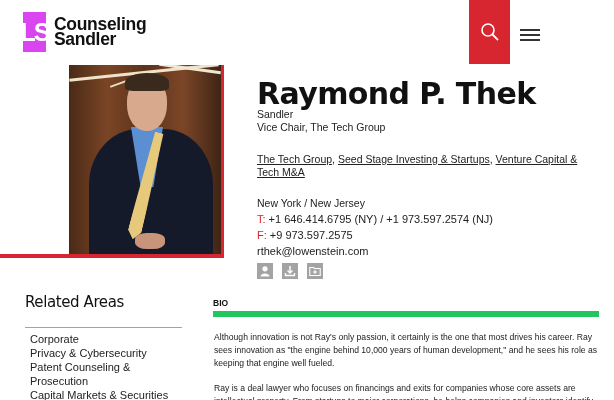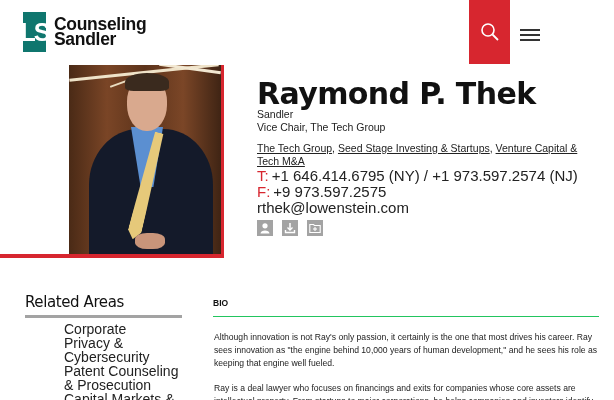--- a/index.html
+++ b/index.html
@@ -1,21 +1,21 @@
 <!DOCTYPE html>
 <html><head>
   <meta charset="utf-8">
   <style>
     * { box-sizing: border-box; margin: 0; padding: 0; }
     html, body { width: 614px; height: 400px; overflow: hidden; background: #ffffff; }
     body { font-family: "Liberation Sans", sans-serif; color: #1a1a1a; position: relative; }
 
     
     .logo { position: absolute; left: 23px; top: 12px; display: flex; align-items: center; text-decoration: none; }
-    .logo-mark { width: 23px; height: 40px; background: #0f766e; color: #fff; font-weight: bold; font-size: 25px; letter-spacing: -2px; display: flex; align-items: center; justify-content: center; font-family: "Liberation Sans", sans-serif; }
+    .logo-mark { width: 23px; height: 40px; background: #d946ef; color: #fff; font-weight: bold; font-size: 25px; letter-spacing: -2px; display: flex; align-items: center; justify-content: center; font-family: "Liberation Sans", sans-serif; }
     .logo-text { margin-left: 8px; font-weight: bold; font-size: 17.5px; line-height: 15px; color: #111; letter-spacing: -0.3px; }
     .search-btn { position: absolute; left: 469px; top: 0; width: 41px; height: 64px; background: #d7262f; display: flex; align-items: center; justify-content: center; cursor: pointer; }
     .menu-btn { position: absolute; left: 520px; top: 28px; width: 22px; height: 14px; cursor: pointer; }
     .menu-btn span { position: absolute; left: 0; width: 20px; height: 1.6px; background: #333; }
 
     
     .photo-frame { position: absolute; left: 0; top: 65px; width: 224px; height: 193px; border-right: 3px solid #d7262f; border-bottom: 4px solid #d7262f; }
     .photo { position: absolute; left: 69px; top: 0; width: 152px; height: 189px; overflow: hidden;
       background: linear-gradient(90deg, #4a2a16 0%, #7a4526 25%, #5c331b 50%, #7b4627 75%, #3f2414 100%); }
     .photo .light1 { position: absolute; left: 0; top: 6px; width: 150px; height: 3px; background: #efe3c9; transform: rotate(-6deg); }
@@ -25,36 +25,36 @@
     .photo .hair { position: absolute; left: 56px; top: 8px; width: 44px; height: 18px; border-radius: 50% 50% 20% 20%; background: #3a2a1e; }
     .photo .suit { position: absolute; left: 20px; top: 64px; width: 124px; height: 140px; border-radius: 40% 40% 0 0; background: #141a2a; }
     .photo .shirt { position: absolute; left: 62px; top: 62px; width: 32px; height: 60px; background: #5b8fd1; clip-path: polygon(0 0, 100% 0, 70% 100%, 30% 100%); }
     .photo .tie { position: absolute; left: 70px; top: 66px; width: 14px; height: 110px; background: #e6c97a; transform: rotate(14deg); clip-path: polygon(20% 0, 80% 0, 100% 92%, 50% 100%, 0 92%); }
     .photo .hands { position: absolute; left: 66px; top: 168px; width: 30px; height: 16px; border-radius: 40%; background: #c9957a; }
 
     
     .info { position: absolute; left: 257px; top: 80px; width: 340px; }
     .name { font-family: "DejaVu Sans", sans-serif; font-weight: bold; font-size: 30px; letter-spacing: -0.6px; color: #111; line-height: 28px; }
     .title-line { font-size: 10.5px; line-height: 13px; color: #222; }
-    .practices { margin-top: 8px; font-size: 10.5px; line-height: 13px; color: #222; }
+    .practices { margin-top: 19px; font-size: 10.5px; line-height: 13px; color: #222; }
     .practices a { color: #222; text-decoration: underline; }
     .location { margin-top: 16px; font-size: 10.5px; line-height: 16px; color: #222; }
-    .contact-row { font-size: 15px; line-height: 16px; color: #222; }
+    .contact-row { font-size: 11px; line-height: 16px; color: #222; }
     .contact-row .lbl { color: #d7262f; margin-right: 3px; }
     .actions { display: flex; gap: 9px; margin-top: 4px; }
     .action { width: 16px; height: 16px; background: #a3a3a3; display: flex; align-items: center; justify-content: center; cursor: pointer; }
 
     
     .related { position: absolute; left: 25px; top: 293px; width: 157px; }
-    .related h2 { font-family: "DejaVu Sans", sans-serif; font-weight: normal; font-size: 15px; color: #111; letter-spacing: -0.4px; padding-bottom: 4px; border-bottom: 3px solid #a3a3a3; }
+    .related h2 { font-family: "DejaVu Sans", sans-serif; font-weight: normal; font-size: 15px; color: #111; letter-spacing: -0.4px; padding-bottom: 16px; border-bottom: 1px solid #a3a3a3; }
     .related ul { list-style: none; margin-top: 4px; padding-left: 5px; }
-    .related li { font-size: 14px; line-height: 14px; color: #222; cursor: pointer; margin-left: 34px; }
+    .related li { font-size: 11px; line-height: 14px; color: #222; cursor: pointer; }
 
     
-    .tabs { position: absolute; left: 213px; top: 296px; width: 386px; height: 21px; border-bottom: 1px solid #22c55e; display: flex; }
+    .tabs { position: absolute; left: 213px; top: 296px; width: 386px; height: 21px; border-bottom: 6px solid #22c55e; display: flex; }
     .tab { font-weight: bold; font-size: 8.5px; color: #111; cursor: pointer; line-height: 14px; }
     .bio { position: absolute; left: 214px; top: 331px; width: 390px; font-size: 8.6px; line-height: 13px; color: #222; }
     .bio p { margin-bottom: 12px; }
   </style>
 </head>
 <body>
 
 <a class="logo">
   <div class="logo-mark">LS</div>
   <div class="logo-text">
@@ -90,20 +90,21 @@
   </div>
 </div>
 
 <div class="info">
   <h1 class="name">Raymond P. Thek</h1>
   <div class="title-line">Sandler</div>
   <div class="title-line">Vice Chair, The Tech Group</div>
   <div class="practices">
     <a>The Tech Group</a><span>, </span><a>Seed Stage Investing &amp; Startups</a><span>, </span><a>Venture Capital &amp; Tech M&amp;A</a>
   </div>
+  <div class="location">New York / New Jersey</div>
   <div class="contact-row">
     <span class="lbl">T:</span><span>+1 646.414.6795 (NY) / +1 973.597.2574 (NJ)</span>
   </div>
   <div class="contact-row">
     <span class="lbl">F:</span><span>+9 973.597.2575</span>
   </div>
   <div class="contact-row">rthek@lowenstein.com</div>
   <div class="actions">
     <div class="action">
       <svg width="12" height="12" viewBox="0 0 12 12">

